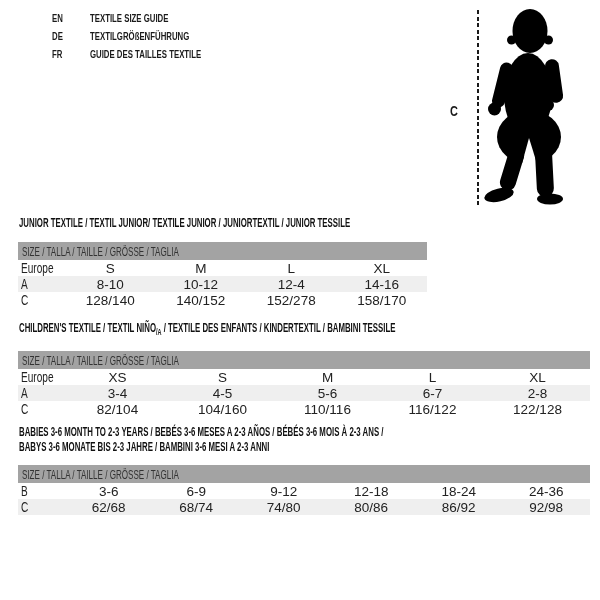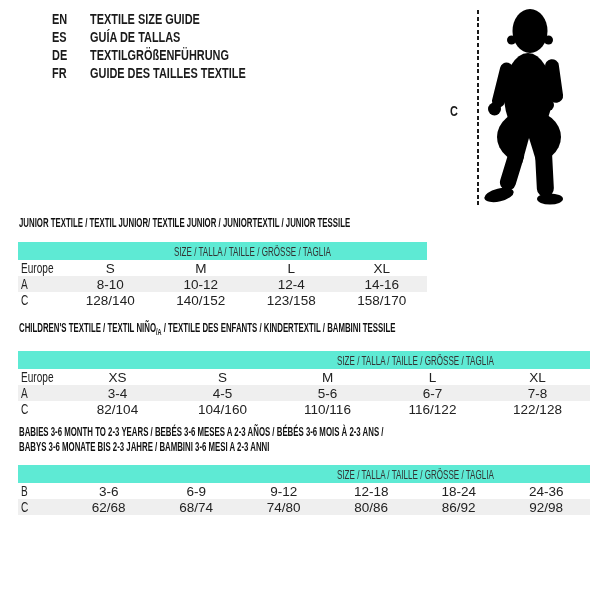--- a/index.html
+++ b/index.html
@@ -7,21 +7,21 @@
     position:relative; width:600px; height:600px; background:#ffffff;
     font-family:"Liberation Sans", sans-serif; color:#1a1a1a; overflow:hidden;
   }
   
   .cx78 { display:inline-block; transform:scaleX(.78); transform-origin:0 50%; white-space:nowrap; }
   .cx62 { display:inline-block; transform:scaleX(.62); transform-origin:0 50%; white-space:nowrap; }
   .cl   { display:inline-block; transform:scaleX(.72); transform-origin:0 50%; white-space:nowrap; font-size:14px; }
 
   
   .lang-list { position:absolute; left:22px; top:9px; }
-  .lang-row  { display:flex; height:18px; align-items:flex-end; font-size:14px; font-weight:bold;padding-left:30px; }
+  .lang-row  { display:flex; height:18px; align-items:center; font-size:10px; font-weight:bold;padding-left:30px; }
   .code      { flex:0 0 38px; width:38px; }
 
   
   .measure-line  { position:absolute; left:477px; top:10px; width:2px; height:197px;
                    background:repeating-linear-gradient(to bottom,#1a1a1a 0 4px, transparent 4px 6.6px); }
   .measure-label { position:absolute; left:450px; top:103px; font-size:14px; font-weight:bold; }
   .silhouette    { position:absolute; left:484px; top:7px; }
 
   
   .sec-title { position:absolute; margin:0; font-size:13.5px; font-weight:bold; color:#111;
@@ -30,44 +30,40 @@
   #h-children { left:19px; top:320px; }
   #h-babies   { left:19px; top:424px; }
   .sub { font-size:9.5px; vertical-align:-3px; }
 
   
   table.size-table { position:absolute; border-collapse:collapse; table-layout:fixed; }
   #t-junior   { left:18px; top:242px; width:409px; }
   #t-children { left:18px; top:351px; width:572px; }
   #t-babies   { left:18px; top:465px; width:572px; }
   col.c-lbl { width:47px; }
-  th.bar { background:#5eead4; height:17px; padding:0 0 0 4px; font-weight:normal; text-align:right; }
+  th.bar { background:#a3a3a3; height:17px; padding:0 0 0 4px; font-weight:normal; text-align:left; }
   th.bar .hdr { font-size:13px; color:#333; }
   td { height:16px; padding:0; font-size:13.5px; color:#222; text-align:center; white-space:nowrap; font-weight:normal; }
   td.lbl { text-align:left; padding-left:3px; }
   tr.shaded td { background:#efefef; }
 
   
   .legend { position:absolute; left:21px; top:537px; }
   .legend-line { font-size:13.5px; font-weight:bold; color:#111; line-height:15.5px;
                  transform:scaleX(.60); transform-origin:0 50%; white-space:nowrap; }
 </style>
 </head>
 <body>
 
 <div class="page">
 
   <div class="lang-list">
     <div class="lang-row">
       <span class="code cx78">EN</span>
       <span class="cx78">TEXTILE SIZE GUIDE</span>
-    </div>
-    <div class="lang-row">
-      <span class="code cx78">ES</span>
-      <span class="cx78">GUÍA DE TALLAS</span>
     </div>
     <div class="lang-row">
       <span class="code cx78">DE</span>
       <span class="cx78">TEXTILGRÖßENFÜHRUNG</span>
     </div>
     <div class="lang-row">
       <span class="code cx78">FR</span>
       <span class="cx78">GUIDE DES TAILLES TEXTILE</span>
     </div>
   </div>
@@ -123,21 +119,21 @@
         <td class="lbl"><span class="cl">A</span></td>
         <td>8-10</td>
         <td>10-12</td>
         <td>12-4</td>
         <td>14-16</td>
       </tr>
       <tr>
         <td class="lbl"><span class="cl">C</span></td>
         <td>128/140</td>
         <td>140/152</td>
-        <td>123/158</td>
+        <td>152/278</td>
         <td>158/170</td>
       </tr>
     </tbody>
   </table>
 
   <h2 class="sec-title" id="h-children">
     <span>CHILDREN'S TEXTILE / TEXTIL NIÑO</span><span class="sub">/A</span><span> / TEXTILE DES ENFANTS / KINDERTEXTIL / BAMBINI TESSILE</span>
   </h2>
   <table class="size-table" id="t-children">
     <colgroup>
@@ -163,21 +159,21 @@
         <td>M</td>
         <td>L</td>
         <td>XL</td>
       </tr>
       <tr class="shaded">
         <td class="lbl"><span class="cl">A</span></td>
         <td>3-4</td>
         <td>4-5</td>
         <td>5-6</td>
         <td>6-7</td>
-        <td>7-8</td>
+        <td>2-8</td>
       </tr>
       <tr>
         <td class="lbl"><span class="cl">C</span></td>
         <td>82/104</td>
         <td>104/160</td>
         <td>110/116</td>
         <td>116/122</td>
         <td>122/128</td>
       </tr>
     </tbody>

